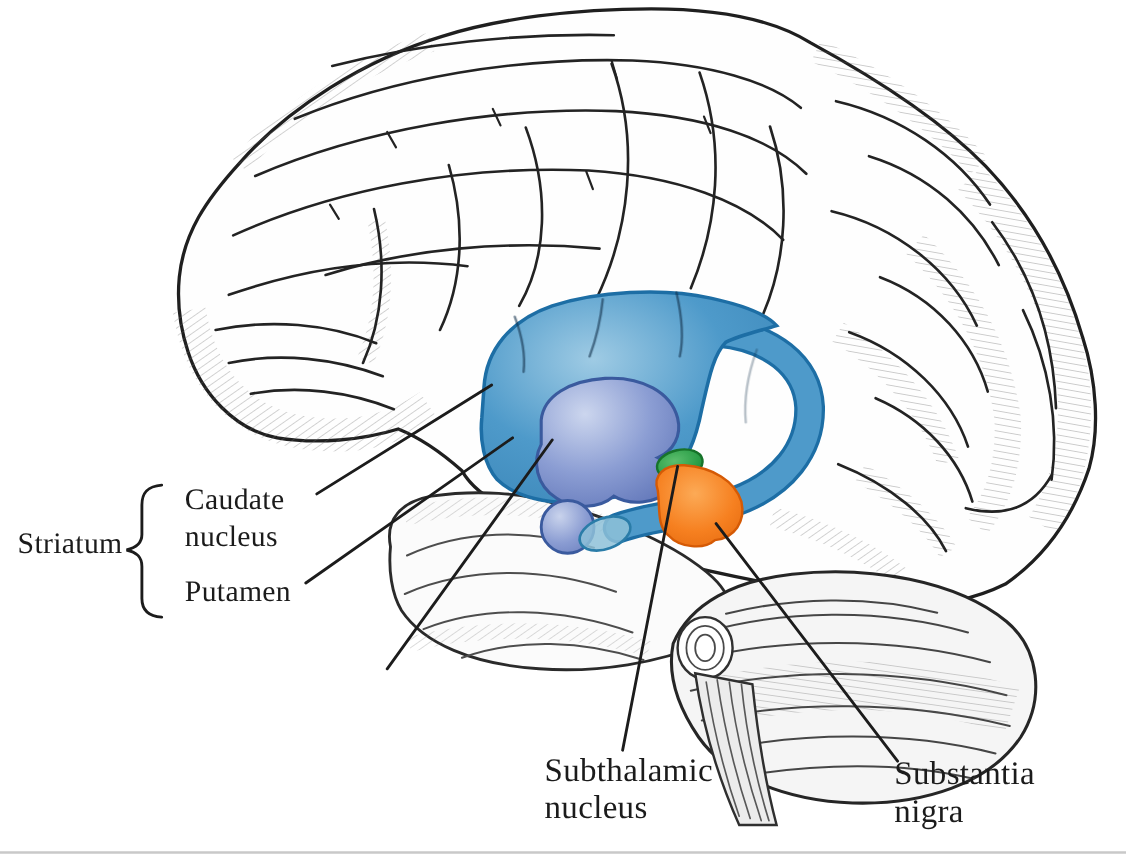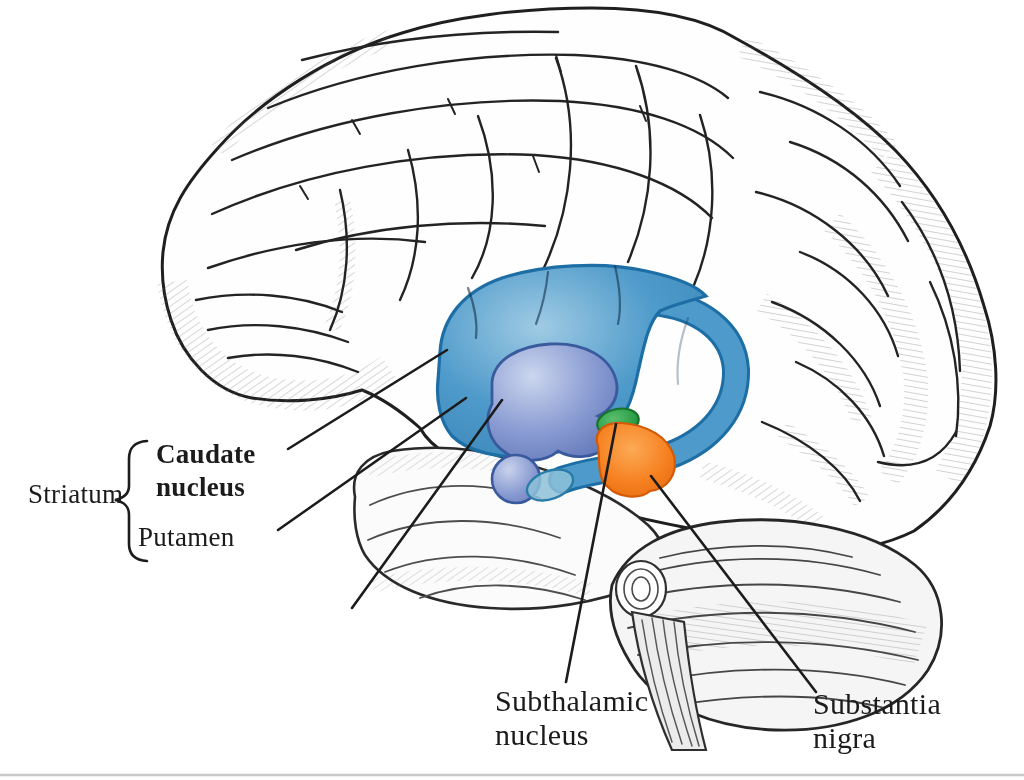--- a/index.html
+++ b/index.html
@@ -227,18 +227,18 @@
     <line x1="566" y1="682" x2="616" y2="424"></line>
     <line x1="816" y1="692" x2="651" y2="476"></line>
   </g>
 
   <path d="M 147,441 C 133,442 129,449 129,459 L 129,486 C 129,494 124,498 115,500
        C 124,502 129,506 129,515 L 129,544 C 129,553 133,560 147,561" fill="none" stroke="#1c1c1c" stroke-width="2.6" stroke-linecap="round"></path>
 
   <line x1="0" y1="775" x2="1024" y2="775" stroke="#c9c9c9" stroke-width="2.4"></line>
 </svg>
 
-  <div class="lbl" style="left:28px;top:478px;width:120px;font-family:Liberation Serif, serif;">Striatum</div>
-  <div class="lbl" style="left:156px;top:438px;width:128px;font-weight:bold;">Caudate nucleus</div>
-  <div class="lbl" style="left:138px;top:521px;width:160px;">Putamen</div>
+  <div class="lbl" style="left:16px;top:478px;width:120px;font-family:Liberation Serif, serif;">Striatum</div>
+  <div class="lbl" style="left:168px;top:438px;width:128px;">Caudate nucleus</div>
+  <div class="lbl" style="left:168px;top:521px;width:160px;">Putamen</div>
   <div class="lbl big" style="left:813px;top:687px;width:170px;">Substantia nigra</div>
   <div class="lbl big" style="left:495px;top:684px;width:180px;">Subthalamic nucleus</div>
 </div>
 
 </body></html>

